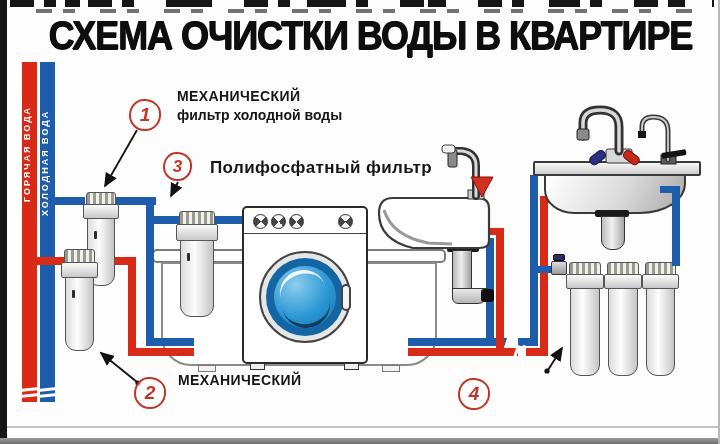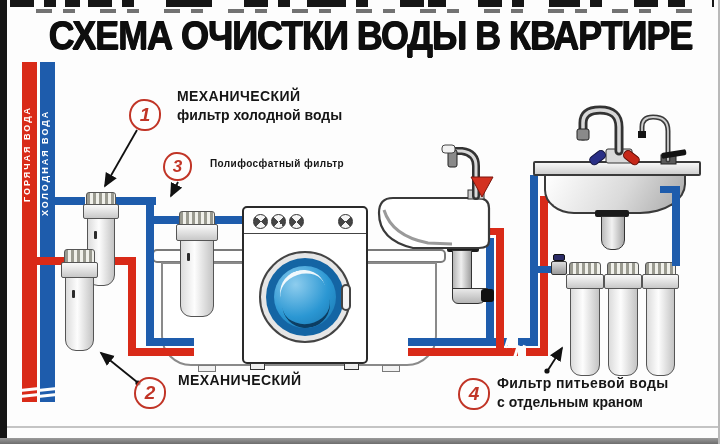--- a/index.html
+++ b/index.html
@@ -263,31 +263,27 @@
     </div>
   <div class="co-text" style="left:177px;top:88px;">
     <div class="co-l1">МЕХАНИЧЕСКИЙ</div>
     <div class="co-l2">фильтр холодной воды</div>
   </div>
 
   <div class="co-circle" style="left:163px;top:152px;width:29px;height:29px;font-size:17px;">
       <span>3</span>
     </div>
   <div class="co-text" style="left:210px;top:158px;">
-    <div class="co-l1" style="font-size:10px;">Полифосфатный фильтр</div>
+    <div class="co-l1" style="font-size:17px;">Полифосфатный фильтр</div>
   </div>
 
   <div class="co-circle" style="left:134px;top:377px;">
       <span>2</span>
     </div>
   <div class="co-text" style="left:178px;top:372px;">
     <div class="co-l1">МЕХАНИЧЕСКИЙ</div>
   </div>
 
   <div class="co-circle" style="left:458px;top:378px;">
       <span>4</span>
     </div>
-  <div class="co-text" style="left:497px;top:375px;">
-    <div class="co-l1">Фильтр питьевой воды</div>
-    <div class="co-l2">с отдельным краном</div>
-  </div>
 
 </div>
 
 </body></html>

